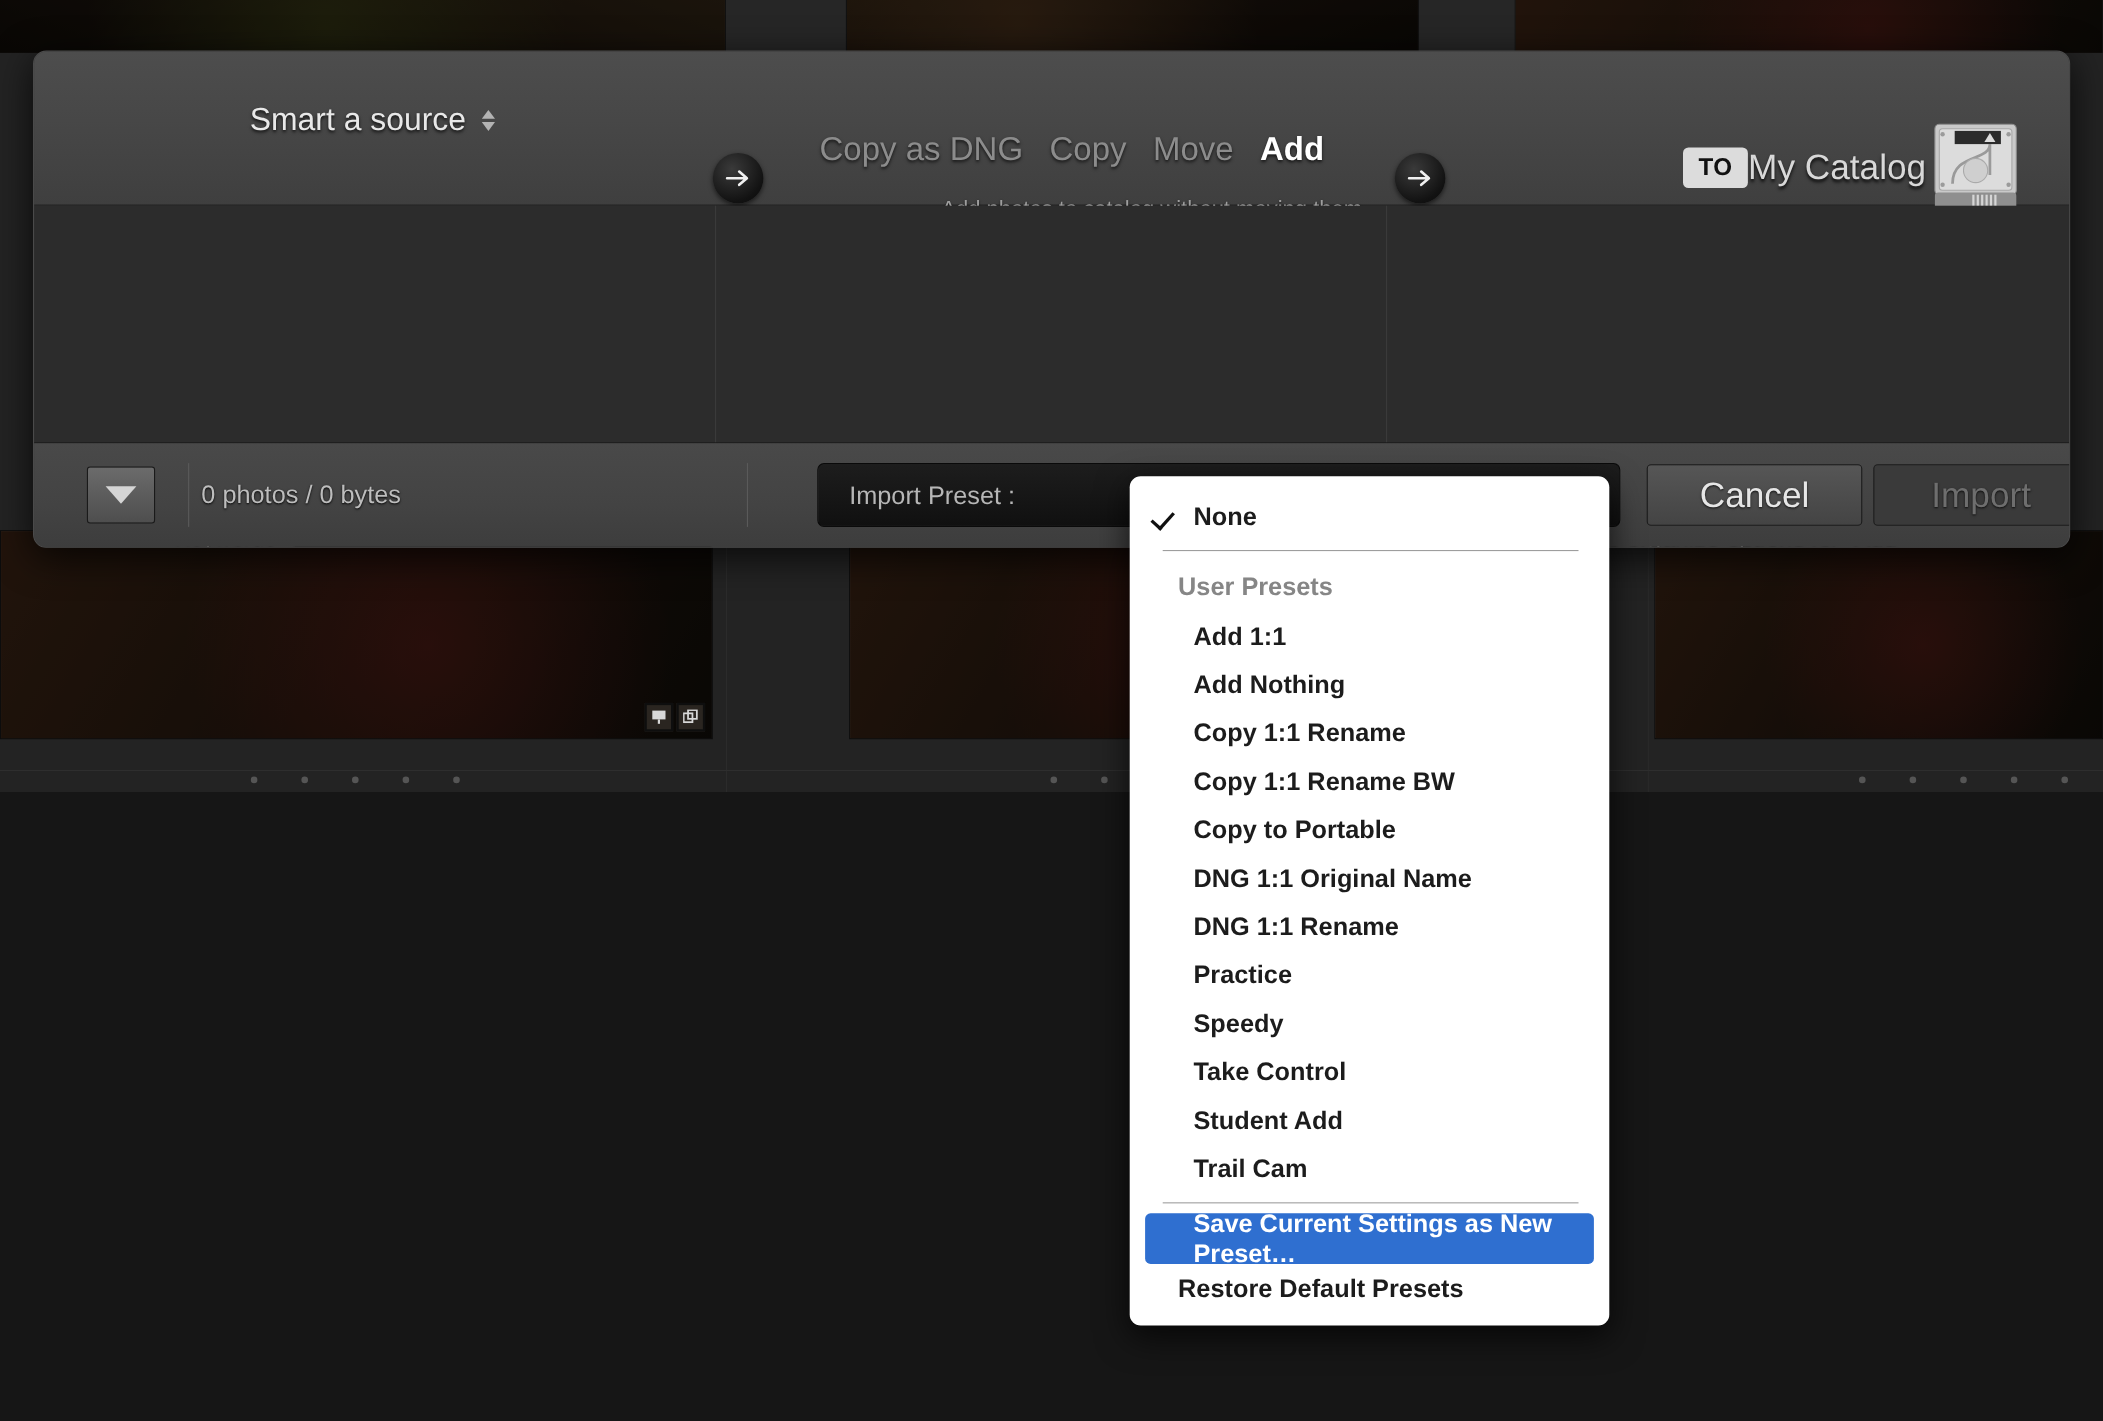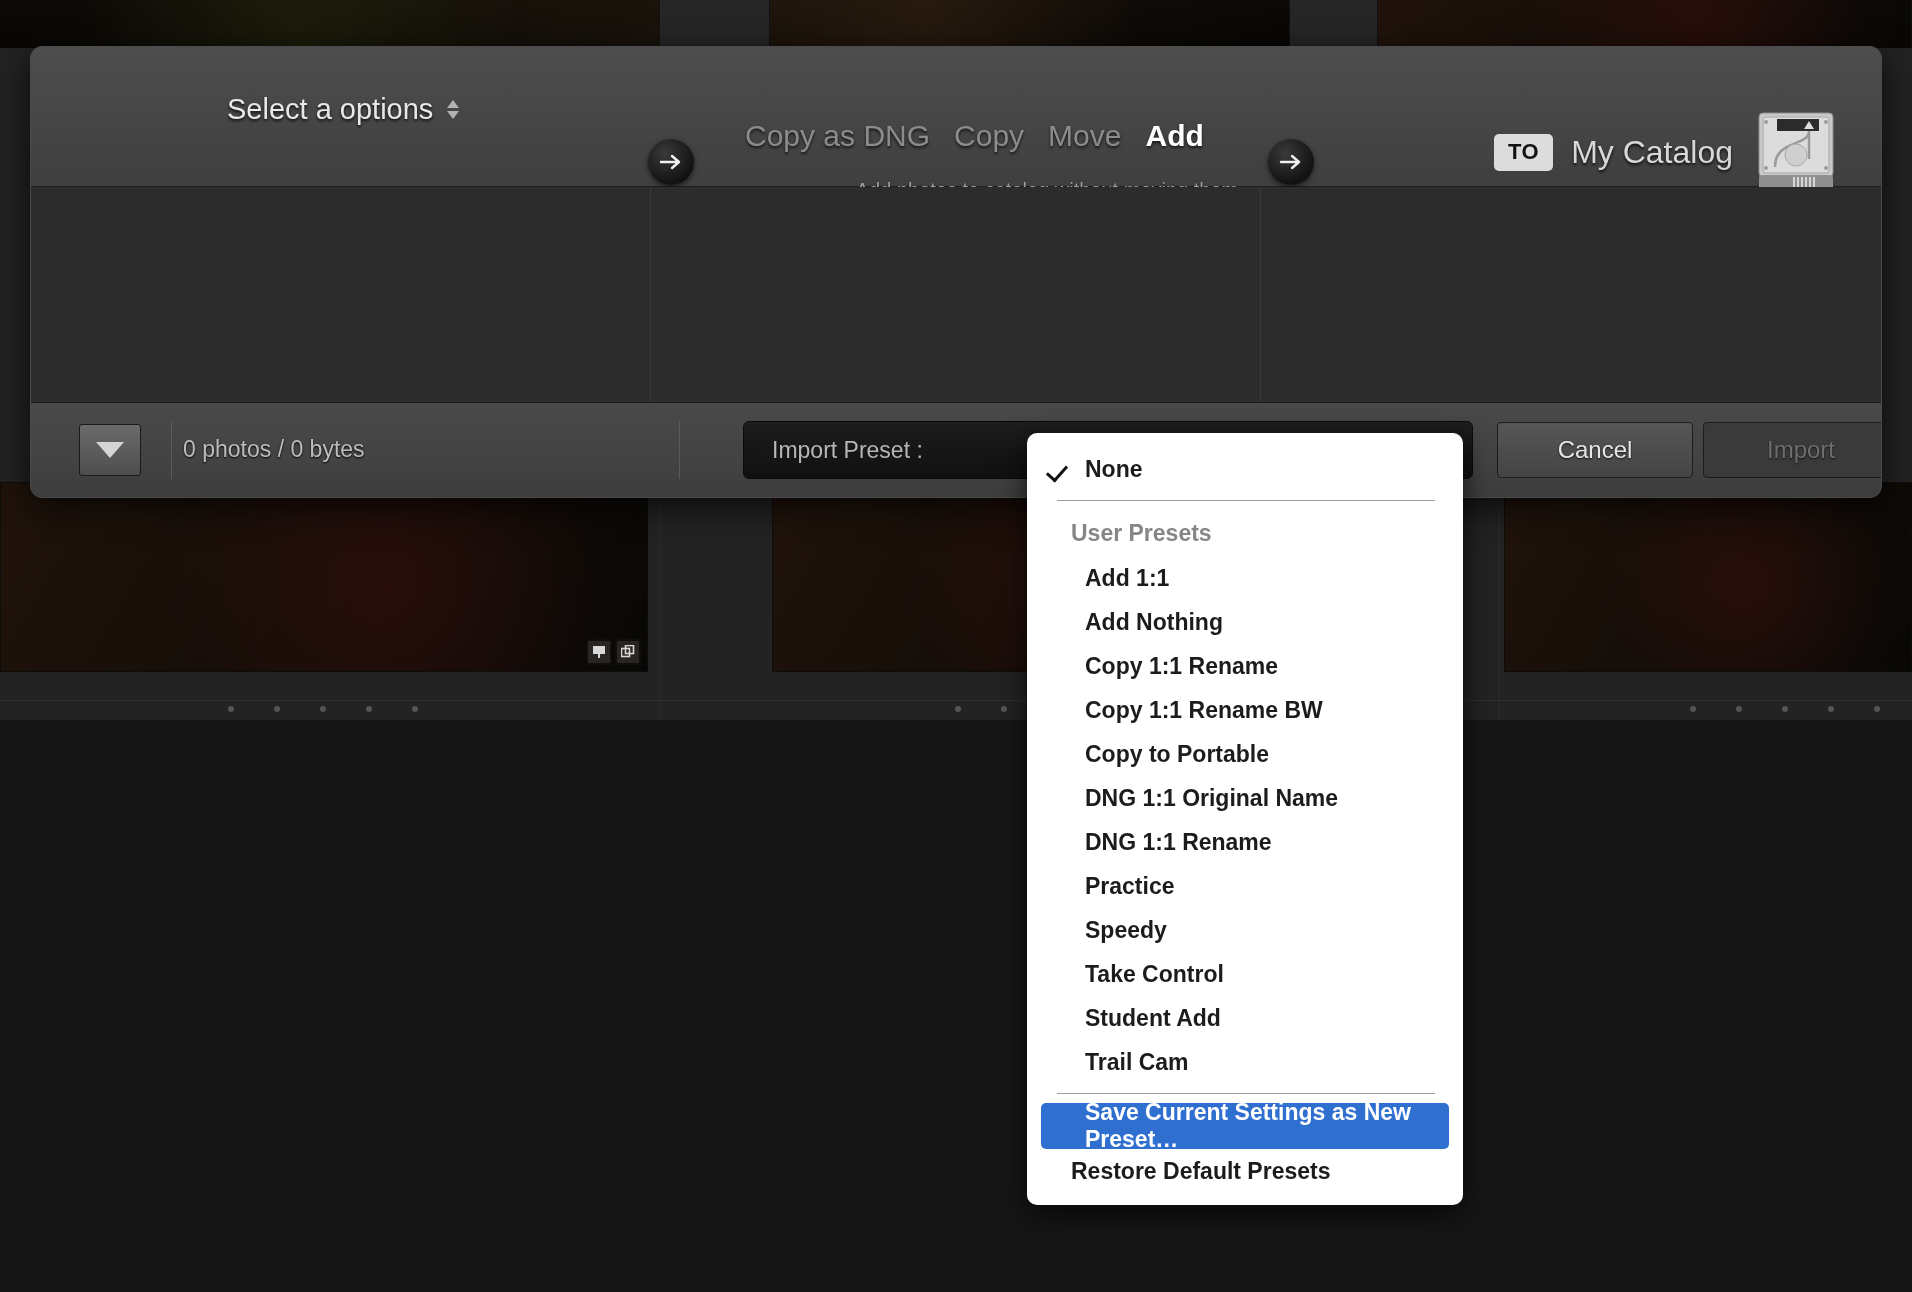--- a/index.html
+++ b/index.html
@@ -79,21 +79,21 @@
   .modes{
     position:absolute; left:714px; top:72px; display:flex; align-items:baseline; gap:24px;
   }
   .mode{ font-size:30px; color:#8c8c8c; text-shadow:0 2px 3px rgba(0,0,0,.7); }
   .mode.active{ color:#ffffff; font-weight:bold; }
   .mode-desc{
     position:absolute; left:736px; top:132px; width:560px; text-align:center;
     font-size:20px; color:#9e9e9e; text-shadow:0 1px 2px rgba(0,0,0,.7);
   }
 
-  .to-group{ position:absolute; right:38px; top:62px; display:flex; align-items:center; gap:18px; }
+  .to-group{ position:absolute; right:38px; top:62px; display:flex; align-items:center; }
   .to-chip{ background:#dcdcdc; color:#111; font-size:22px; font-weight:bold;
             padding:5px 14px 6px; border-radius:5px; letter-spacing:.5px; }
   .catalog-name{ font-size:32px; color:#d8d8d8; text-shadow:0 2px 3px rgba(0,0,0,.8); }
   .drive-icon{ width:92px; height:86px; position:relative; }
 
   
   .dlg-body{
     position:relative; height:216px; background:#2c2c2c;
     border-bottom:1px solid #1d1d1d;
     display:flex;
@@ -149,21 +149,21 @@
     position:absolute; left:712px; top:18px; width:730px; height:58px;
     background:linear-gradient(180deg,#1d1d1d,#101010);
     border-radius:6px; border:1px solid #0a0a0a;
     display:flex; align-items:center;
   }
   .import-preset-bar .lbl{ font-size:23px; color:#b6b6b6; padding-left:28px; }
 
   .footer-btn{
     position:absolute; top:19px; height:56px; border-radius:4px;
     display:flex; align-items:center; justify-content:center;
-    font-size:24px; text-shadow:0 1px 2px rgba(0,0,0,.8);
+    font-size:32px; text-shadow:0 1px 2px rgba(0,0,0,.8);
   }
   .btn-cancel{ left:1466px; width:196px; background:linear-gradient(180deg,#565656,#444);
                border:1px solid #1c1c1c; color:#e6e6e6; }
   .btn-import{ left:1672px; width:196px; background:#3a3a3a; border:1px solid #1c1c1c;
                color:#6e6e6e; }
 
   
   #preset-menu{
     position:absolute; left:1027px; top:433px; width:436px;
     background:#ffffff; border-radius:10px;
@@ -262,21 +262,21 @@
       <span class="dot"></span>
       <span class="dot"></span>
   </div>
 </div>
 
 <div id="dialog">
 
   <div class="dlg-header">
 
     <div class="source-picker">
-      <span>Select a options</span>
+      <span>Smart a source</span>
       <span class="spin">
           <i class="up"></i>
           <i class="dn"></i>
         </span>
     </div>
 
     <div class="arrow-btn left">
       <svg width="24" height="20" viewBox="0 0 24 20">
           <path d="M2 10 H19 M13 4 L20 10 L13 16" stroke="#f0f0f0" stroke-width="2.4" fill="none" stroke-linecap="round" stroke-linejoin="round"></path>
         </svg>

